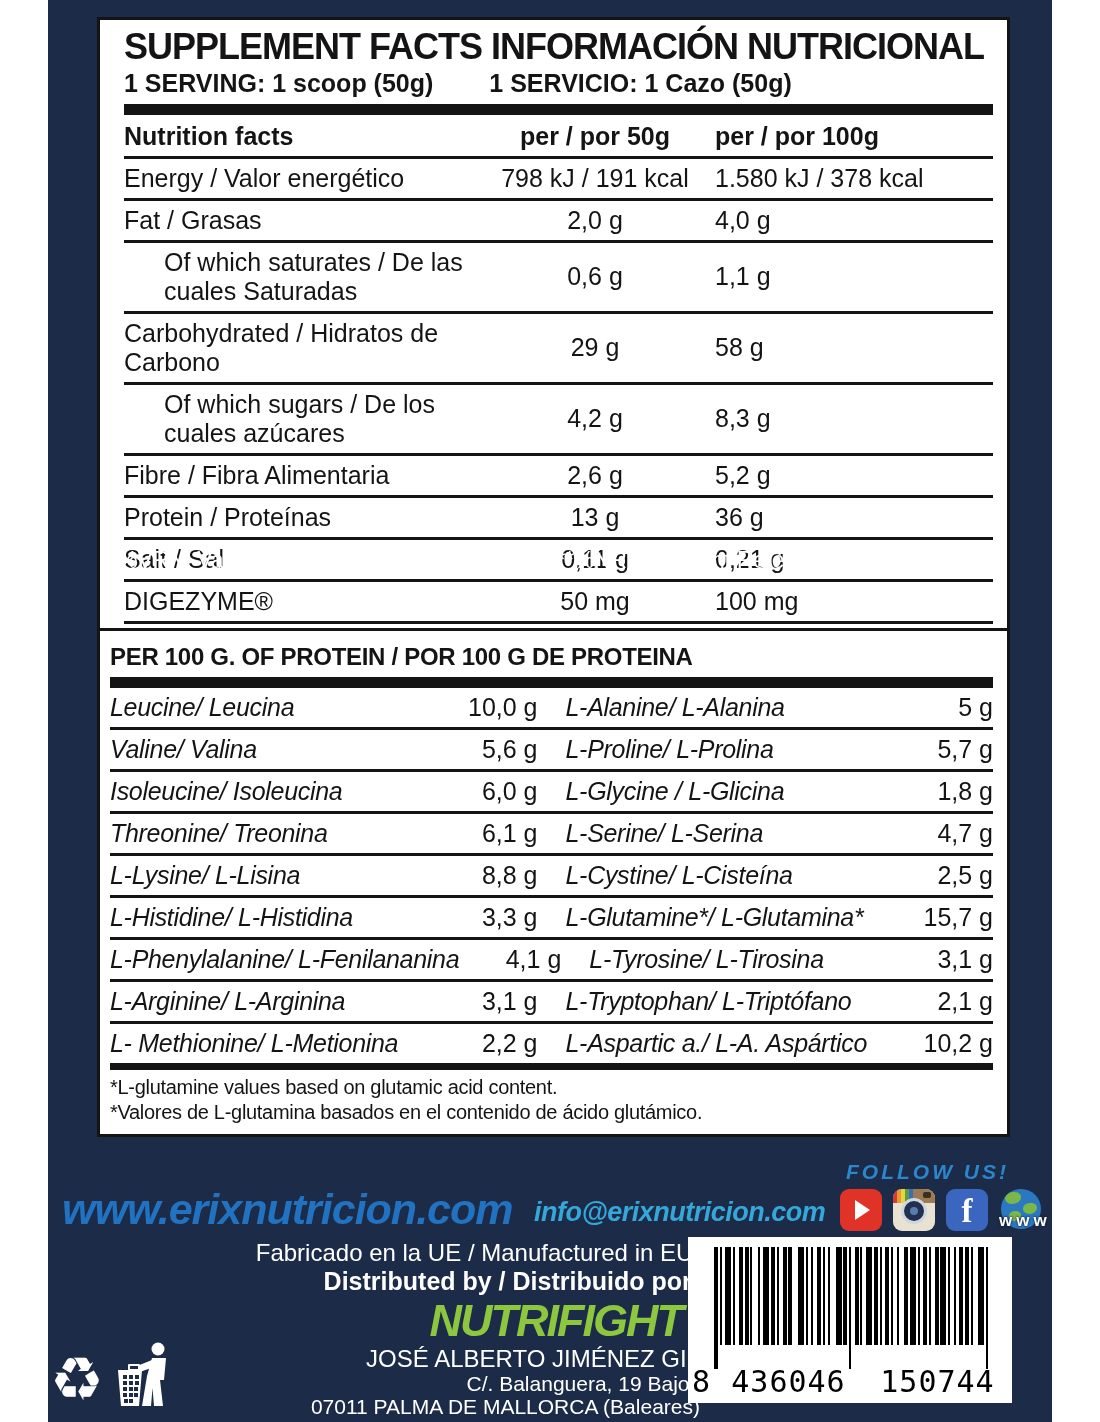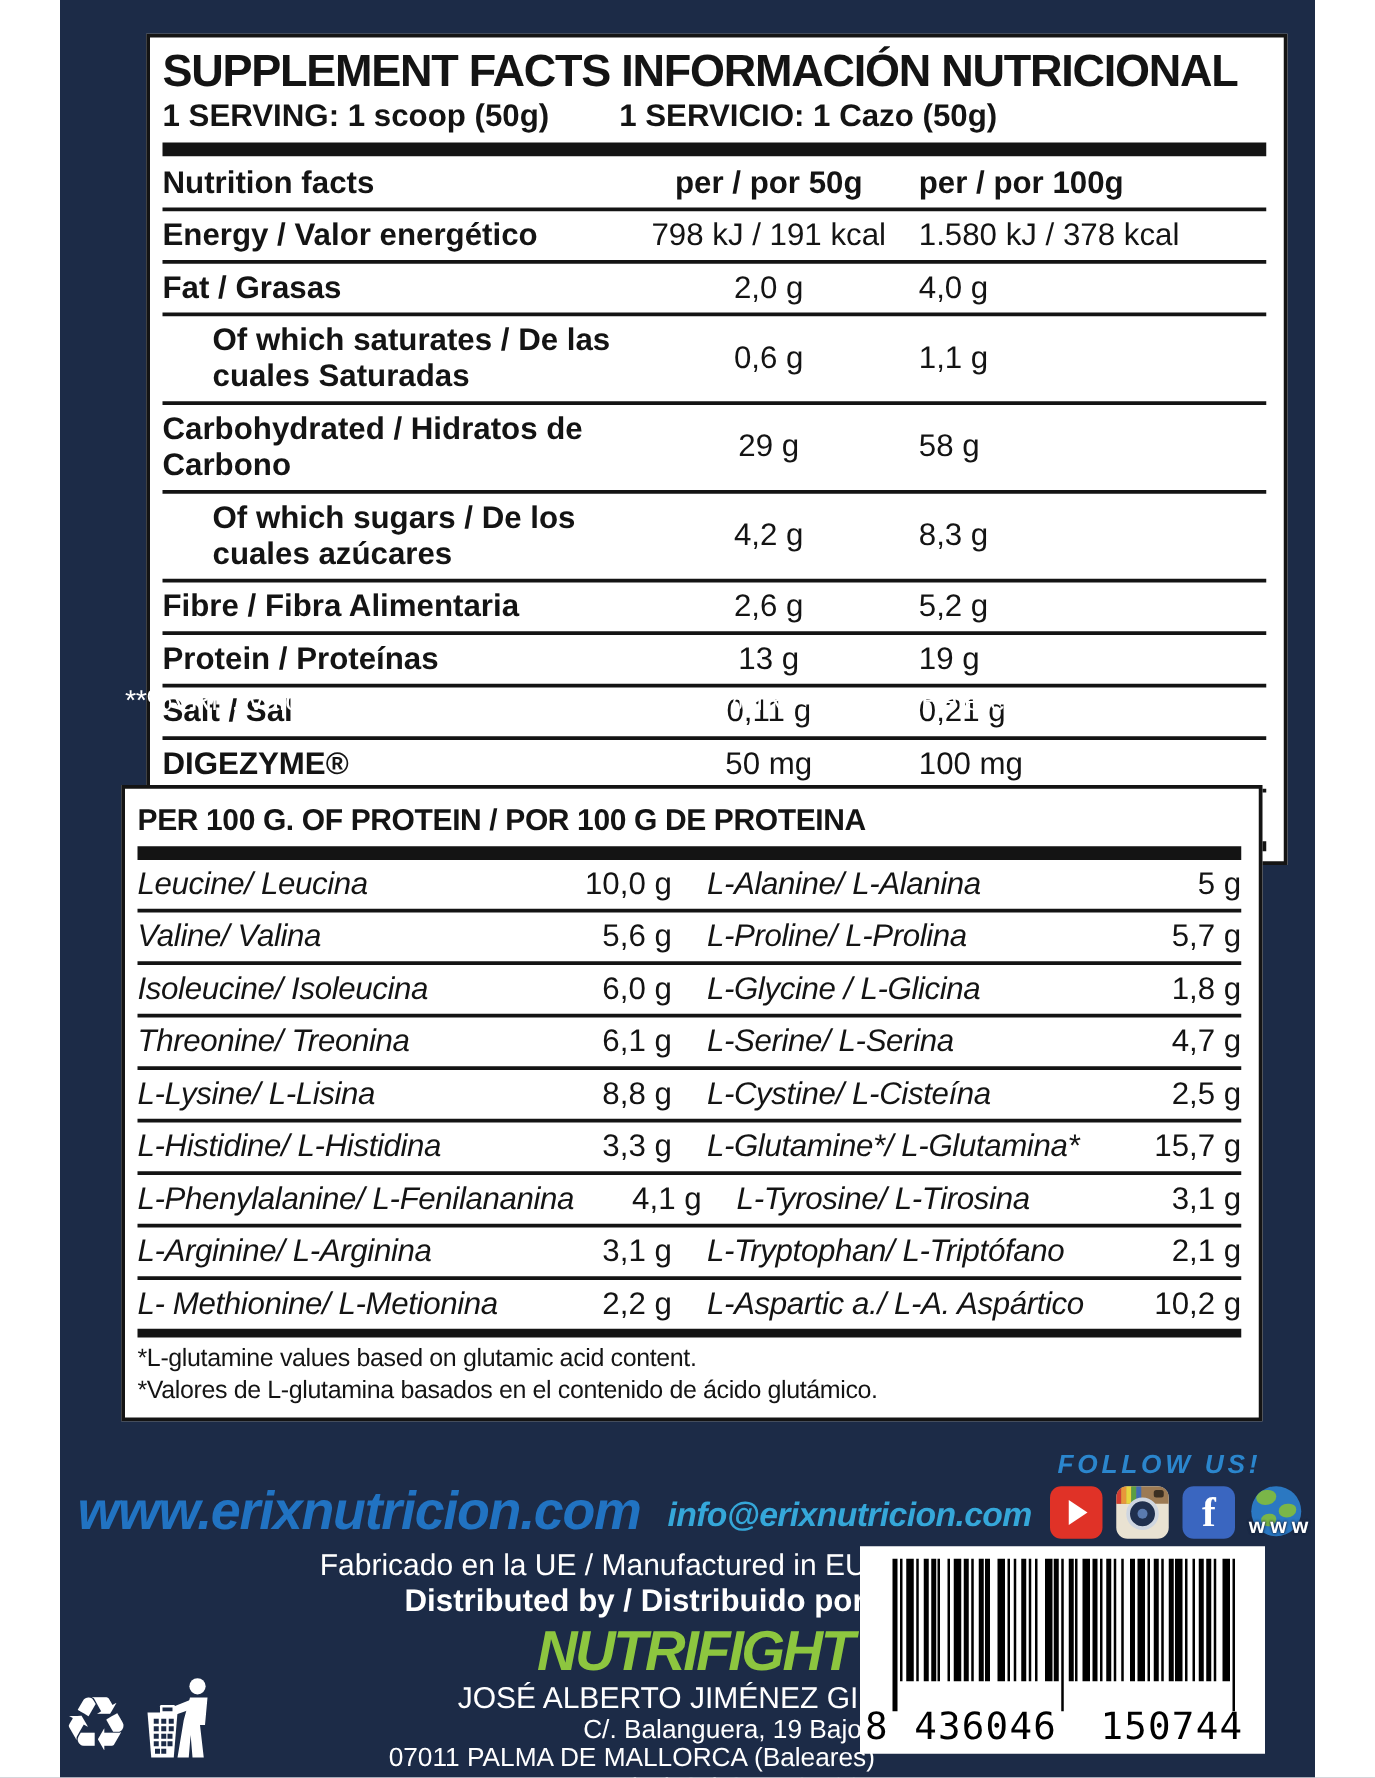--- a/index.html
+++ b/index.html
@@ -8,31 +8,31 @@
     --logo_green:#8dc63f; --youtube_red:#e03227; --facebook_blue:#3a66c0;
   }
   *{margin:0;padding:0;box-sizing:border-box;}
   html,body{background:#ffffff;}
   body{width:1100px;height:1422px;position:relative;font-family:"Liberation Sans",sans-serif;overflow:hidden;}
   .page{position:absolute;inset:0;background:#ffffff;}
   .navy-panel{position:absolute;top:0;bottom:0;left:48px;width:1004px;background:var(--navy);}
 
   
   .box{position:absolute;left:49px;width:913px;background:#fff;border:3px solid var(--ink);color:var(--ink);}
-  .box.facts{top:27px;padding:8px 14px 8px 10px;margin-left:20px;}
+  .box.facts{top:17px;padding:8px 14px 8px 24px;}
   .box.amino{top:628px;padding:10px 14px 10px 10px;}
   h1.bigtitle{font-size:36px;font-weight:700;letter-spacing:-1px;white-space:nowrap;line-height:1.08;}
   .serving{font-size:25px;font-weight:700;margin:2px 0 6px;display:flex;gap:56px;white-space:nowrap;}
   .thickbar{height:11px;background:var(--ink);margin:4px 0 0;}
   .bottombar{height:8px;background:var(--ink);margin-top:0;}
 
   .n-row{display:grid;grid-template-columns:1fr 240px 278px;align-items:center;
          font-size:25px;padding:5px 0;border-top:3px solid var(--ink);}
   .n-row.head{border-top:none;font-weight:700;padding:7px 0 5px;}
-  .n-row .n-name{font-weight:700;text-align:left;}
+  .n-row .n-name{font-weight:400;text-align:left;}
   .n-row.head .n-name{font-weight:700;}
   .n-row .n-v1{text-align:center;font-weight:400;}
   .n-row .n-v2{text-align:left;font-weight:400;}
   .n-row.head .n-v1,.n-row.head .n-v2{font-weight:700;}
   .n-row.indent .n-name{padding-left:40px;}
   #nutrition-rows .n-row:first-child{border-top:none;}
   .rule{height:3px;background:var(--ink);}
 
   .vrn{position:absolute;left:52px;top:547px;color:#fff;font-size:23px;letter-spacing:-0.3px;white-space:nowrap;}
 
@@ -146,21 +146,21 @@
             <span class="n-v2">8,3 g</span>
           </div>
           <div class="n-row">
             <span class="n-name">Fibre / Fibra Alimentaria</span>
             <span class="n-v1">2,6 g</span>
             <span class="n-v2">5,2 g</span>
           </div>
           <div class="n-row">
             <span class="n-name">Protein / Proteínas</span>
             <span class="n-v1">13 g</span>
-            <span class="n-v2">19 g</span>
+            <span class="n-v2">36 g</span>
           </div>
           <div class="n-row">
             <span class="n-name">Salt / Sal</span>
             <span class="n-v1">0,11 g</span>
             <span class="n-v2">0,21 g</span>
           </div>
           <div class="n-row">
             <span class="n-name">DIGEZYME®</span>
             <span class="n-v1">50 mg</span>
             <span class="n-v2">100 mg</span>

